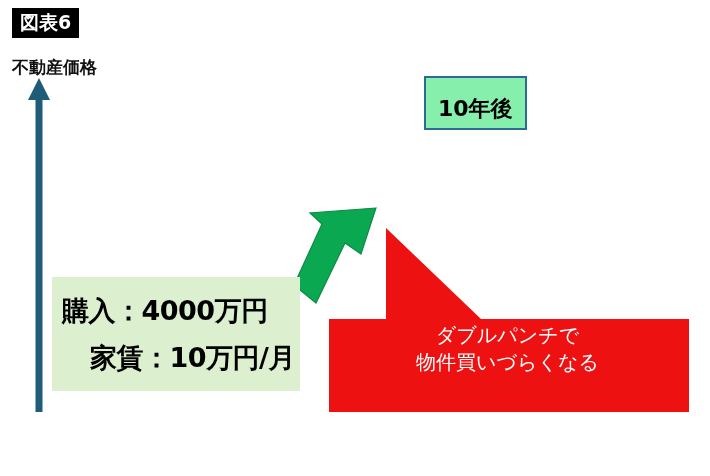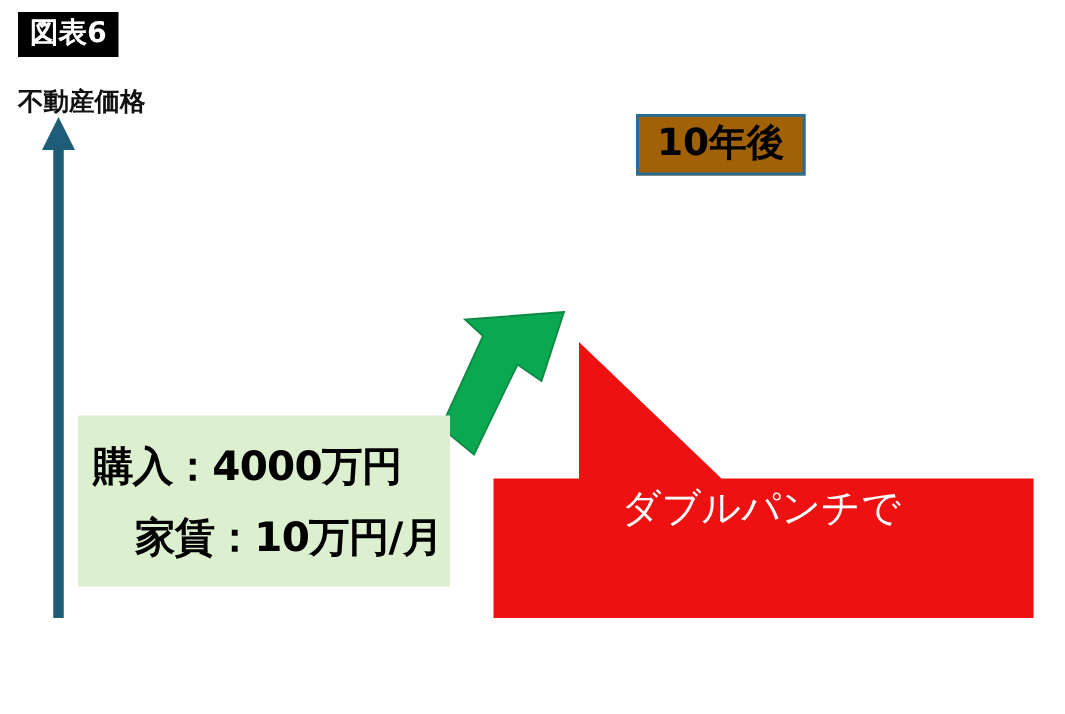--- a/index.html
+++ b/index.html
@@ -84,29 +84,29 @@
   .box-now .line-1 { left: 10px; top: 16px; }
   .box-now .line-2 { left: 10px; top: 63px; margin-left: 28px; }
 
   .box-future { left: 348px; top: 108px; width: 260px; height: 126px; }
   .box-future .line-1 { left: 12px; top: 20px; }
   .box-future .line-2 { left: 12px; top: 72px; }
 
   
   .chip {
     position: absolute;
-    background: #a16207;
+    background: #86efac;
     border: 2px solid #2A6C92;
     box-sizing: border-box;
-    font-size: 25px;
+    font-size: 22px;
     font-weight: bold;
     color: #000000;
     text-align: center;
     line-height: 1;
-    padding: 4px 12px 8px 12px;
+    padding: 20px 12px 8px 12px;
     white-space: nowrap;
   }
   .chip-now    { left: 124px; top: 248px; }
   .chip-future { left: 424px; top: 76px; }
 
   
   .shape-svg {
     position: absolute;
     left: 0;
     top: 0;
@@ -115,21 +115,21 @@
   }
 
   
   .callout-text {
     position: absolute;
     left: 330px;
     top: 322px;
     width: 355px;
     text-align: center;
     color: #ffffff;
-    font-size: 26px;
+    font-size: 20px;
     font-weight: normal;
     line-height: 1.33;
     white-space: nowrap;
     pointer-events: none;
   }
 </style>
 </head>
 <body>
 
 <div id="canvas">
@@ -163,15 +163,16 @@
 
   <div class="value-box box-now">
     <span class="line line-1">購入：4000万円</span>
     <span class="line line-2">家賃：10万円/月</span>
   </div>
 
   <div class="chip chip-future">10年後</div>
 
   <div class="callout-text">
     <div>ダブルパンチで</div>
+    <div>物件買いづらくなる</div>
   </div>
 
 </div>
 
 </body></html>

